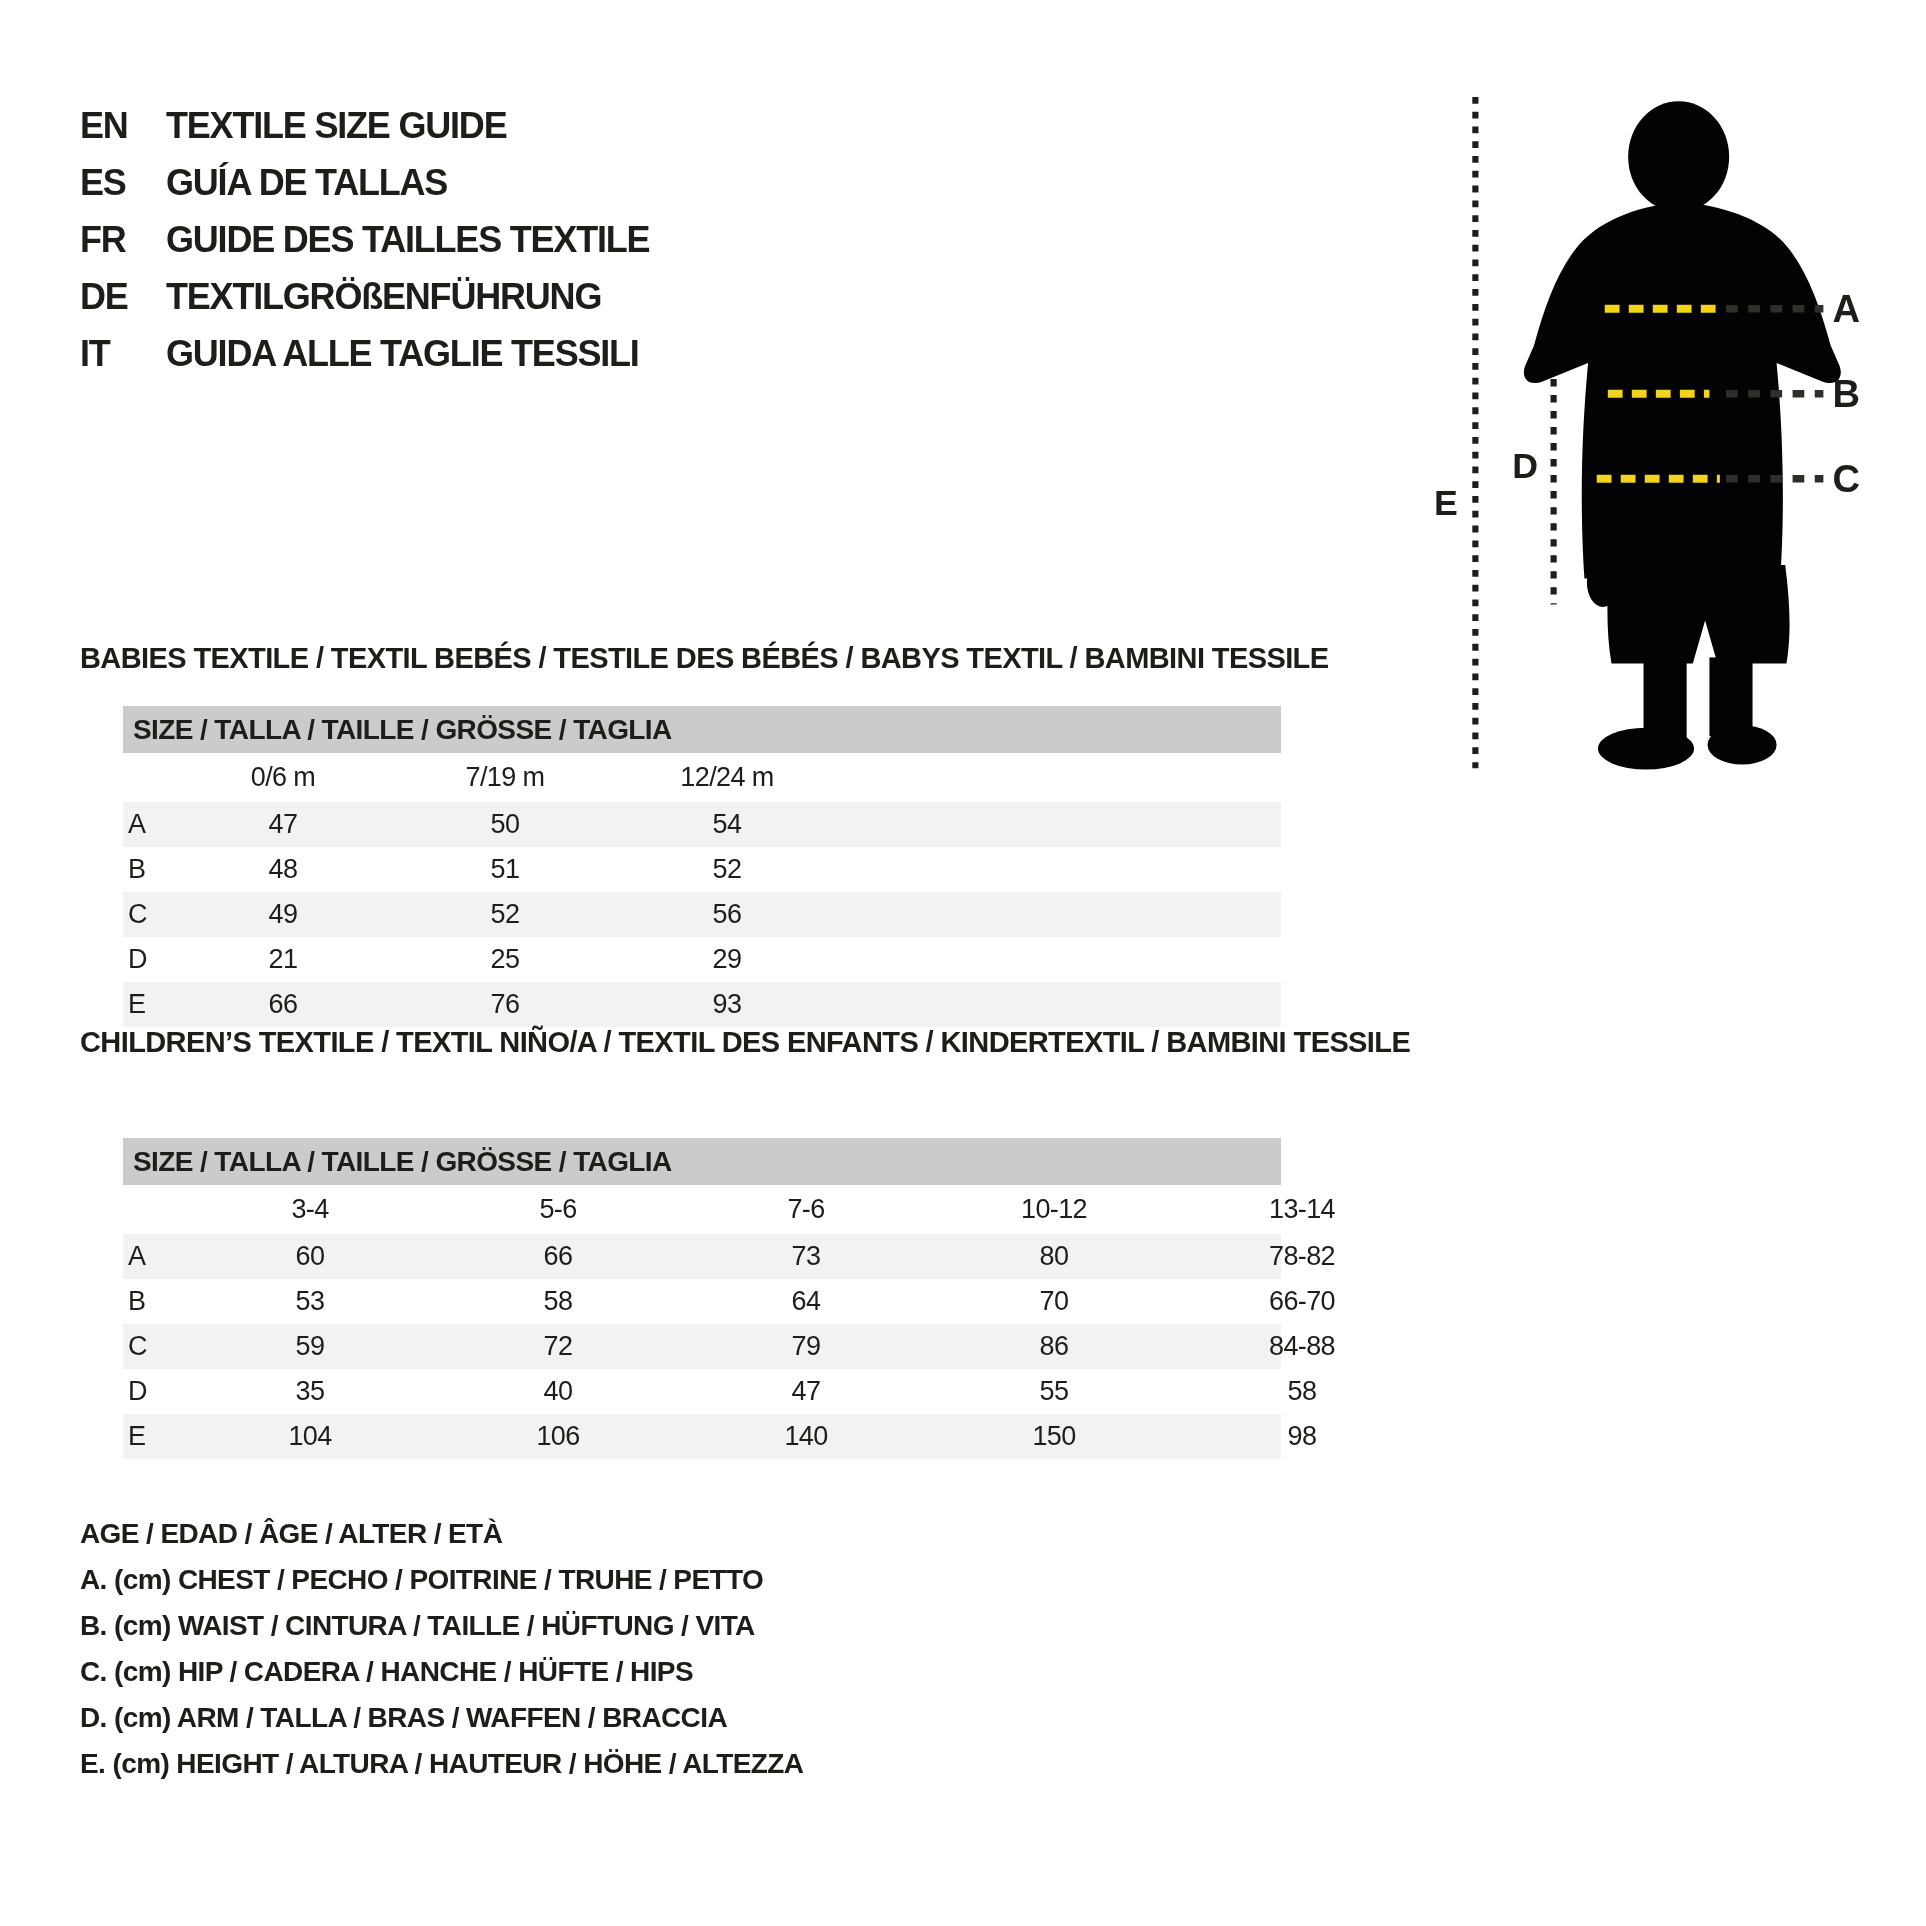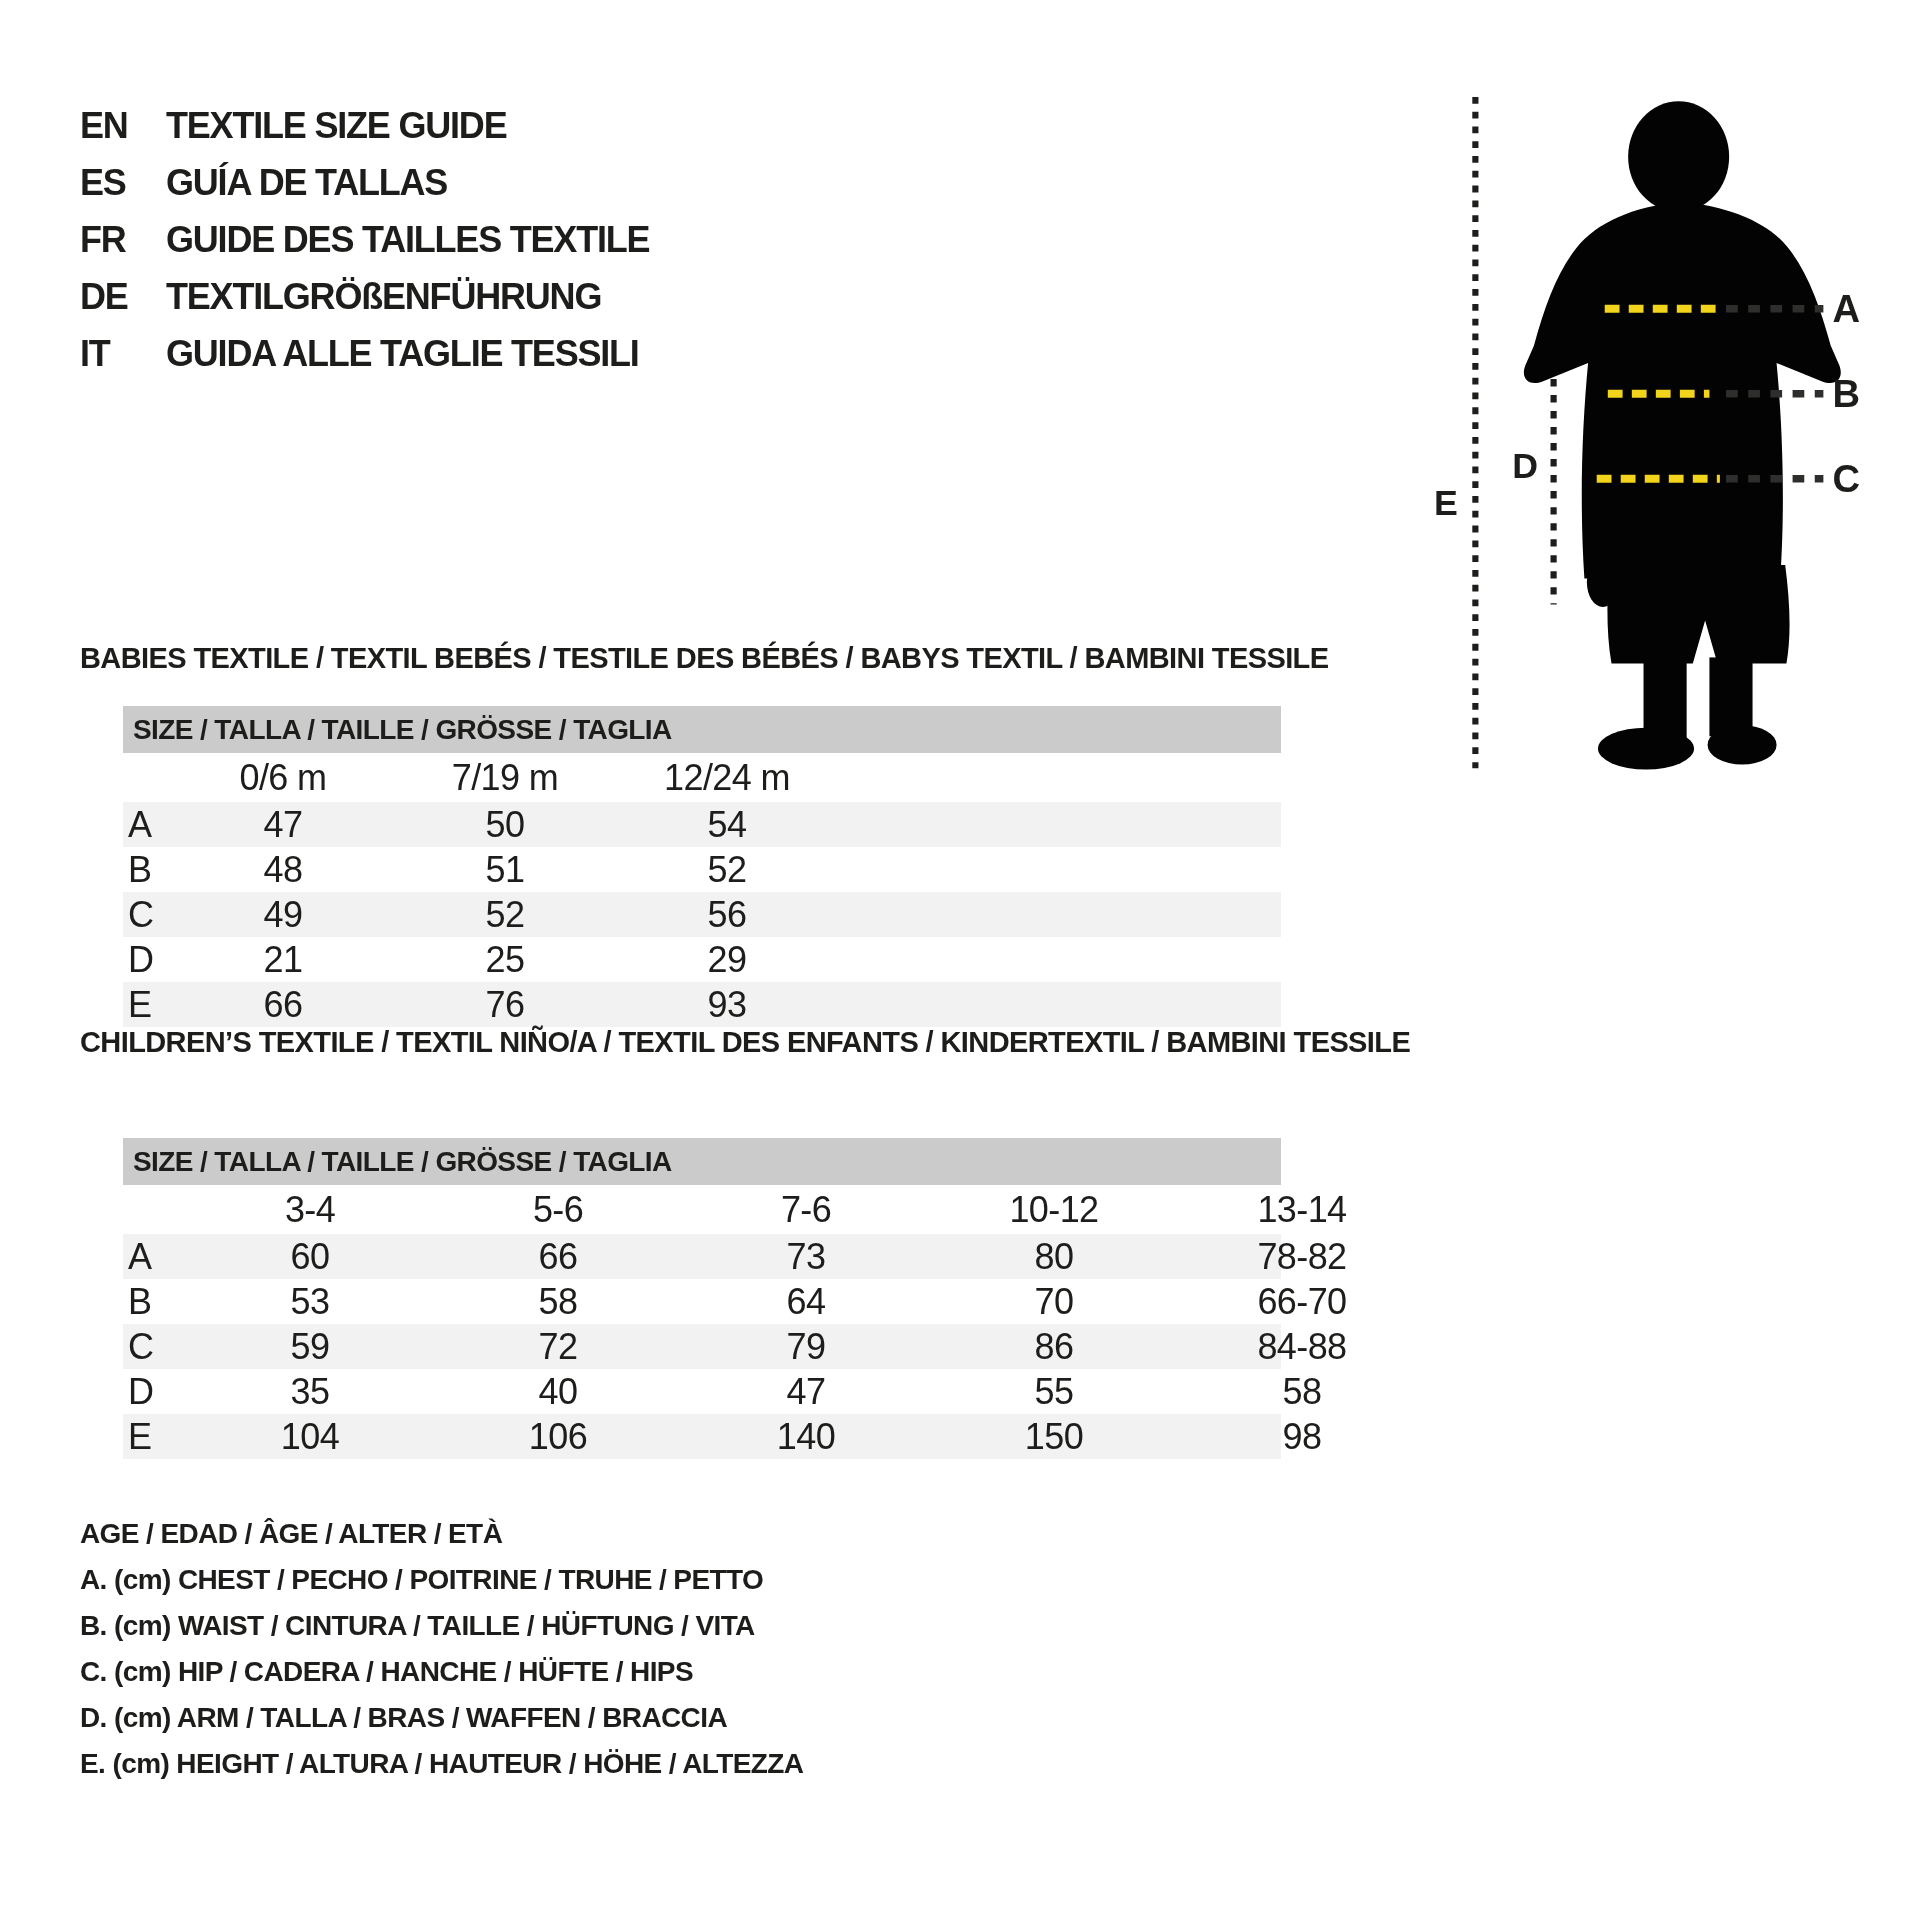--- a/index.html
+++ b/index.html
@@ -62,21 +62,21 @@
     padding-left: 10px;
     font-size: 28px;
     font-weight: bold;
     letter-spacing: -0.6px;
     white-space: nowrap;
   }
   .t-row {
     display: grid;
     height: 45px;
     align-items: center;
-    font-size: 36px;
+    font-size: 27px;
     letter-spacing: -0.6px;
   }
   .size-table.babies .t-row { grid-template-columns: 49px 222px 222px 222px; }
   .size-table.children .t-row { grid-template-columns: 49px 220px 220px 220px 220px 220px; gap: 28px; }
   .t-row.cols { height: 49px; }
   .t-row.striped { background: #f2f2f2; }
   .t-cell { text-align: center; }
   .t-label { text-align: left; padding-left: 5px; }
   
   .legend {

